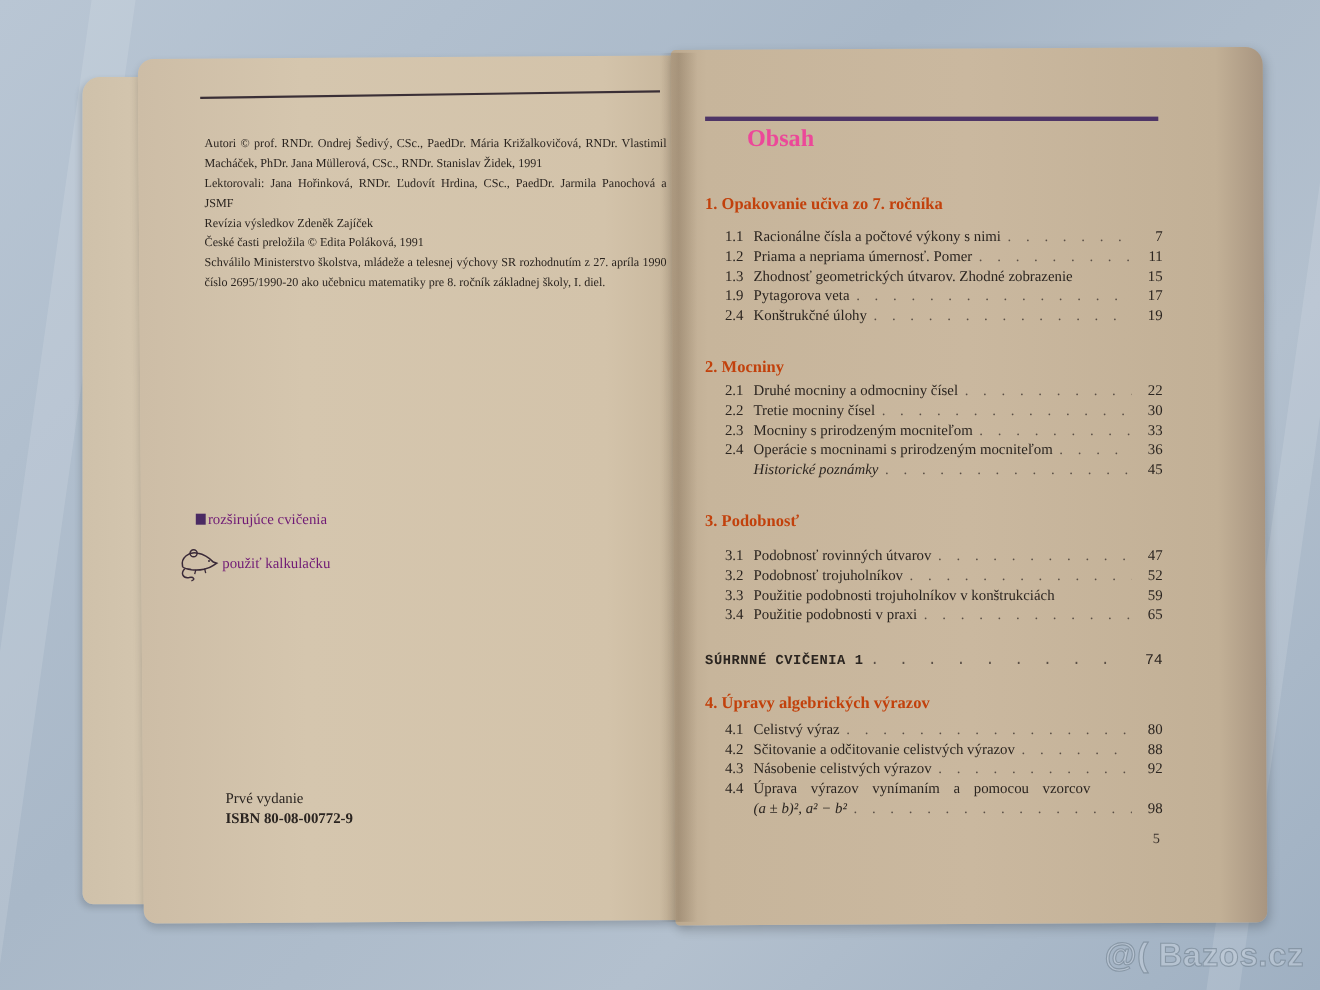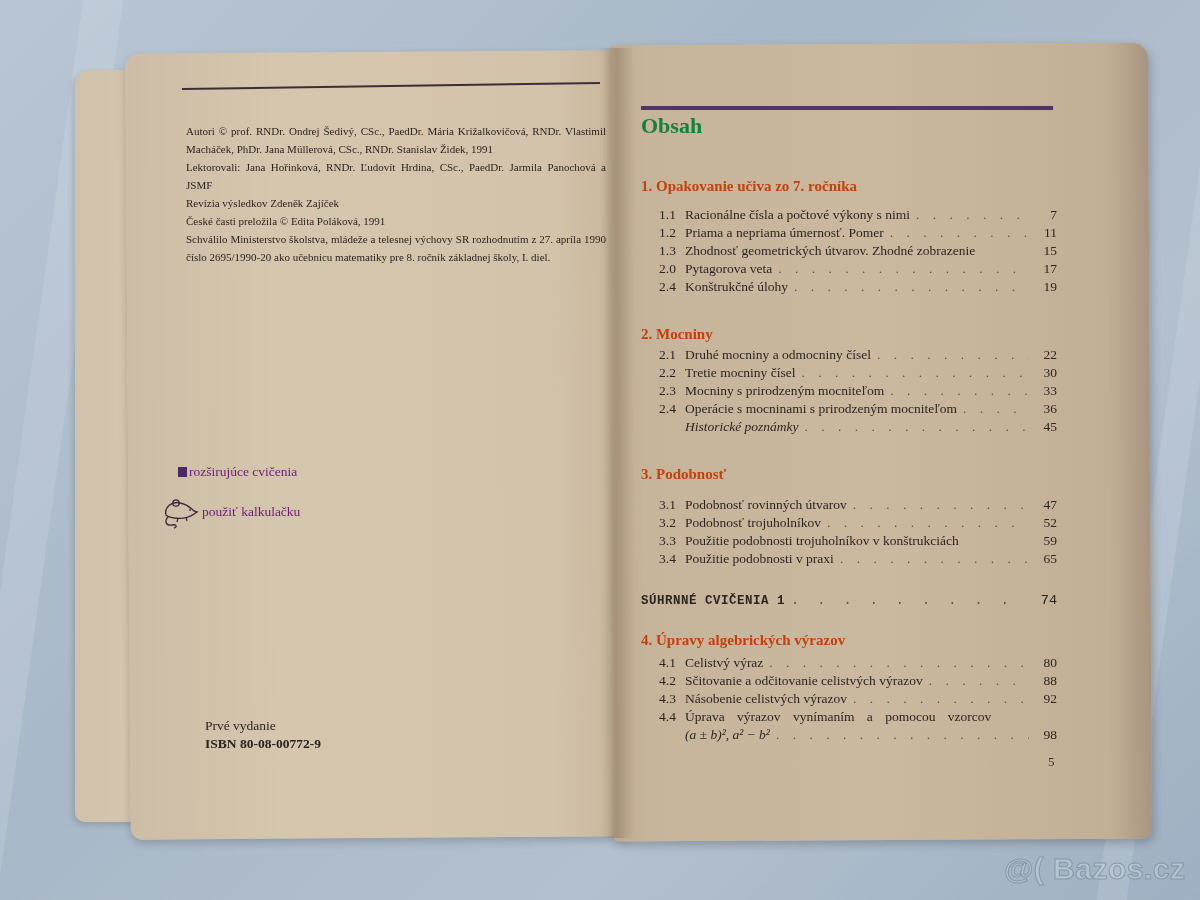--- a/index.html
+++ b/index.html
@@ -76,22 +76,22 @@
       font-size: 13.5px; line-height: 18px;
     }
     .isbn { font-weight: bold; }
 
     
     .toc-rule {
       position: absolute; left: 641px; top: 106px;
       width: 412px; height: 4px; background: #4e3566;
     }
     .toc-title {
-      position: absolute; left: 641px; top: 113px;
-      font-size: 22px; font-weight: bold; color: #15803d;
+      position: absolute; left: 679px; top: 113px;
+      font-size: 22px; font-weight: bold; color: #ec4899;
     }
     .toc {
       position: absolute; left: 641px; top: 176px; width: 416px;
       font-size: 13.5px; color: #2b2520;
     }
     .chapter-title {
       font-weight: bold; font-size: 15px; color: #c2410c;
       height: 20px; line-height: 20px;
     }
     .entries { margin-left: 18px; }
@@ -188,21 +188,21 @@
       <span class="leader"></span>
       <span class="page">11</span>
     </div>
     <div class="entry nodots">
       <span class="num">1.3</span>
       <span class="label">Zhodnosť geometrických útvarov. Zhodné zobrazenie</span>
       <span class="leader"></span>
       <span class="page">15</span>
     </div>
     <div class="entry">
-      <span class="num">2.0</span>
+      <span class="num">1.9</span>
       <span class="label">Pytagorova veta</span>
       <span class="leader"></span>
       <span class="page">17</span>
     </div>
     <div class="entry">
       <span class="num">2.4</span>
       <span class="label">Konštrukčné úlohy</span>
       <span class="leader"></span>
       <span class="page">19</span>
     </div>

